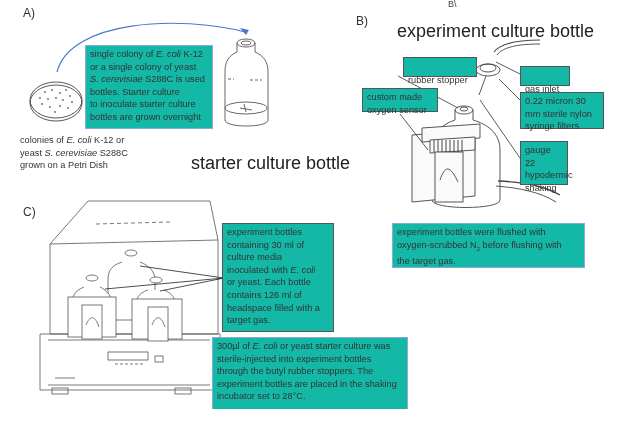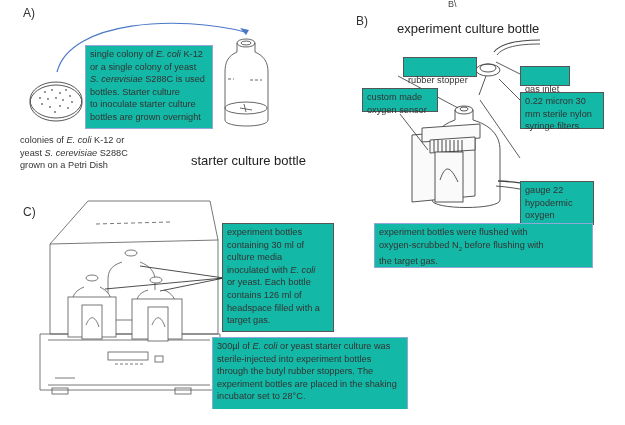--- a/index.html
+++ b/index.html
@@ -4,21 +4,21 @@
 <style>
   html, body { margin:0; padding:0; background:#ffffff; }
   body { width:625px; height:425px; position:relative; overflow:hidden;
          font-family:"Liberation Sans", sans-serif; color:#333; }
   .abs { position:absolute; }
   .panel-label { font-size:12px; color:#333; }
   .tbox { position:absolute; font-size:9.2px; line-height:12.6px; color:#333; padding:2px 4px; box-sizing:border-box; background:#14b8a6; }
   .blue { border:1px solid #8fa8d6; }
   .gray { border:1px solid #555; }
   .caption { position:absolute; font-size:9.2px; line-height:12.6px; color:#333; }
-  .bigcap { position:absolute; font-size:13px; color:#222; }
+  .bigcap { position:absolute; font-size:18px; color:#222; }
   svg { position:absolute; left:0; top:0; }
   i { font-style:italic; }
 </style>
 </head>
 <body>
 
 <svg width="625" height="425">
 
   <path d="M57,72 C70,20 180,15 245,32" fill="none" stroke="#4a78c8" stroke-width="1.2"></path>
   <polygon points="246,35 240,28 249,30" fill="#4a78c8"></polygon>
@@ -152,27 +152,27 @@
   <div>custom made</div>
   <div>oxygen sensor</div>
 </div>
 
 <div class="tbox gray" style="left:520px;top:92px;width:84px;height:37px;">
   <div>0.22 micron 30</div>
   <div>mm sterile nylon</div>
   <div>syringe filters</div>
 </div>
 
-<div class="tbox gray" style="left:520px;top:141px;width:74px;height:44px;margin-top:40px;">
+<div class="tbox gray" style="left:520px;top:141px;width:48px;height:44px;">
   <div>gauge 22</div>
   <div>hypodermic</div>
-  <div>oxygen</div>
+  <div>shaking</div>
 </div>
 
-<div class="tbox blue" style="left:374px;top:223px;width:219px;height:45px;">
+<div class="tbox blue" style="left:392px;top:223px;width:193px;height:45px;">
   <div>experiment bottles were flushed with</div>
   <div><span>oxygen-scrubbed N</span><sub style="font-size:6px;">2</sub><span> before flushing with</span></div>
   <div>the target gas.</div>
 </div>
 
 <div class="tbox gray" style="left:222px;top:223px;width:112px;height:109px;">
   <div>experiment bottles</div>
   <div>containing 30 ml of</div>
   <div>culture media</div>
   <div><span>inoculated with </span><i>E. coli</i></div>

